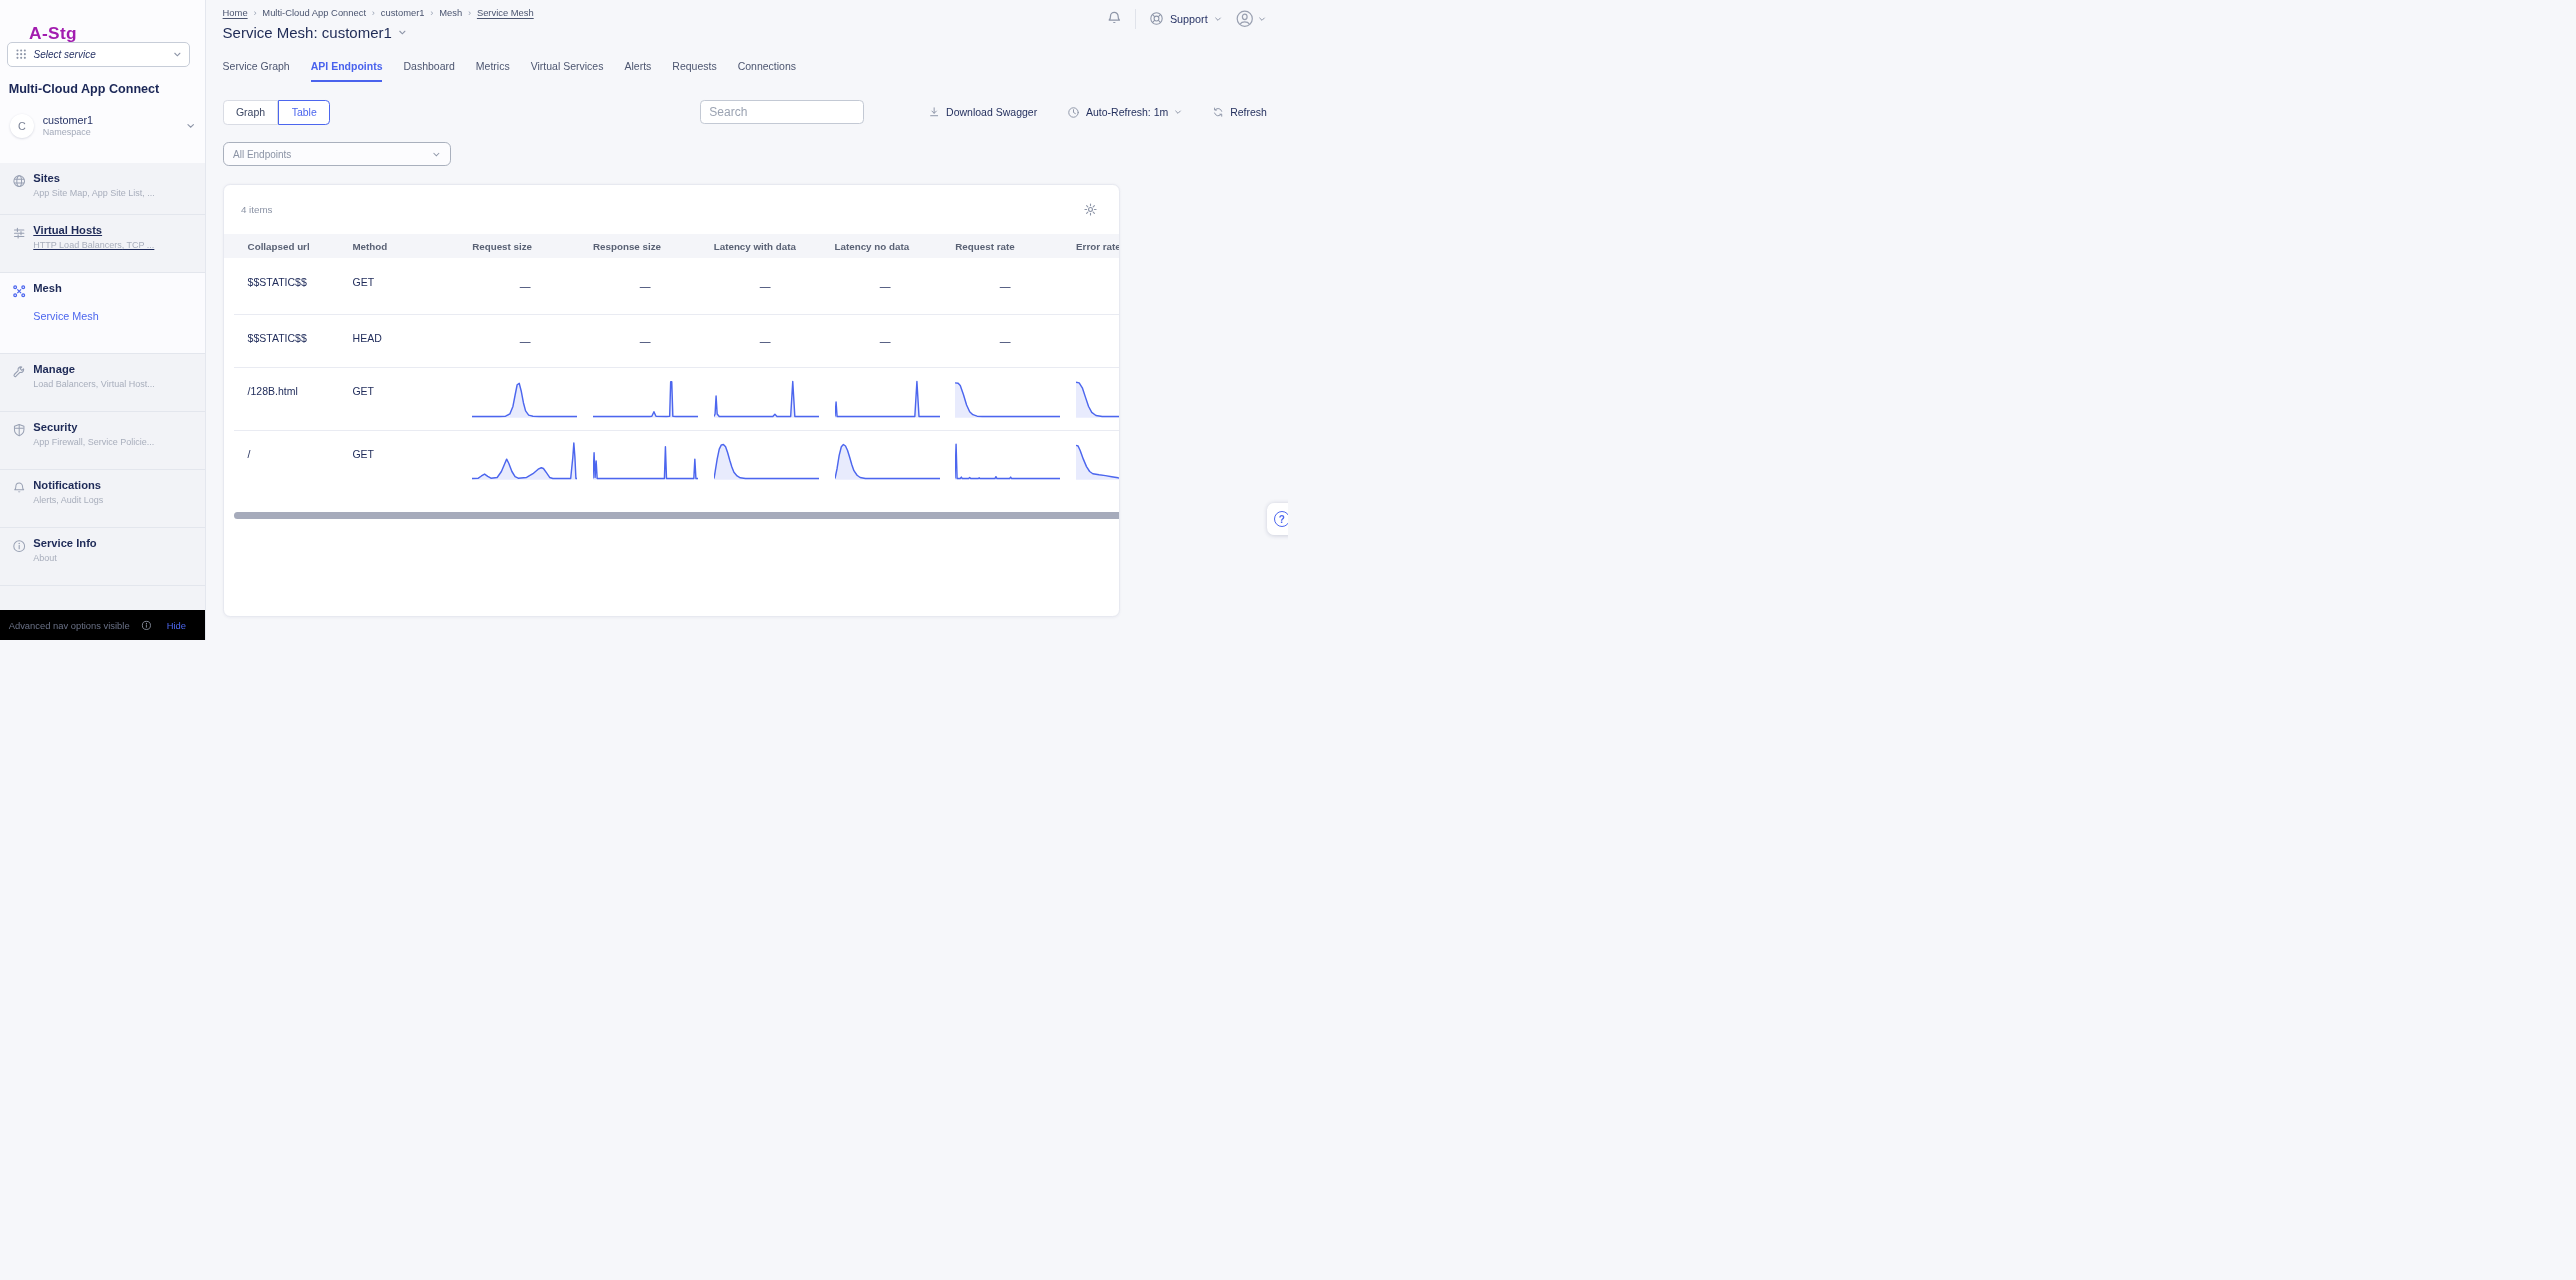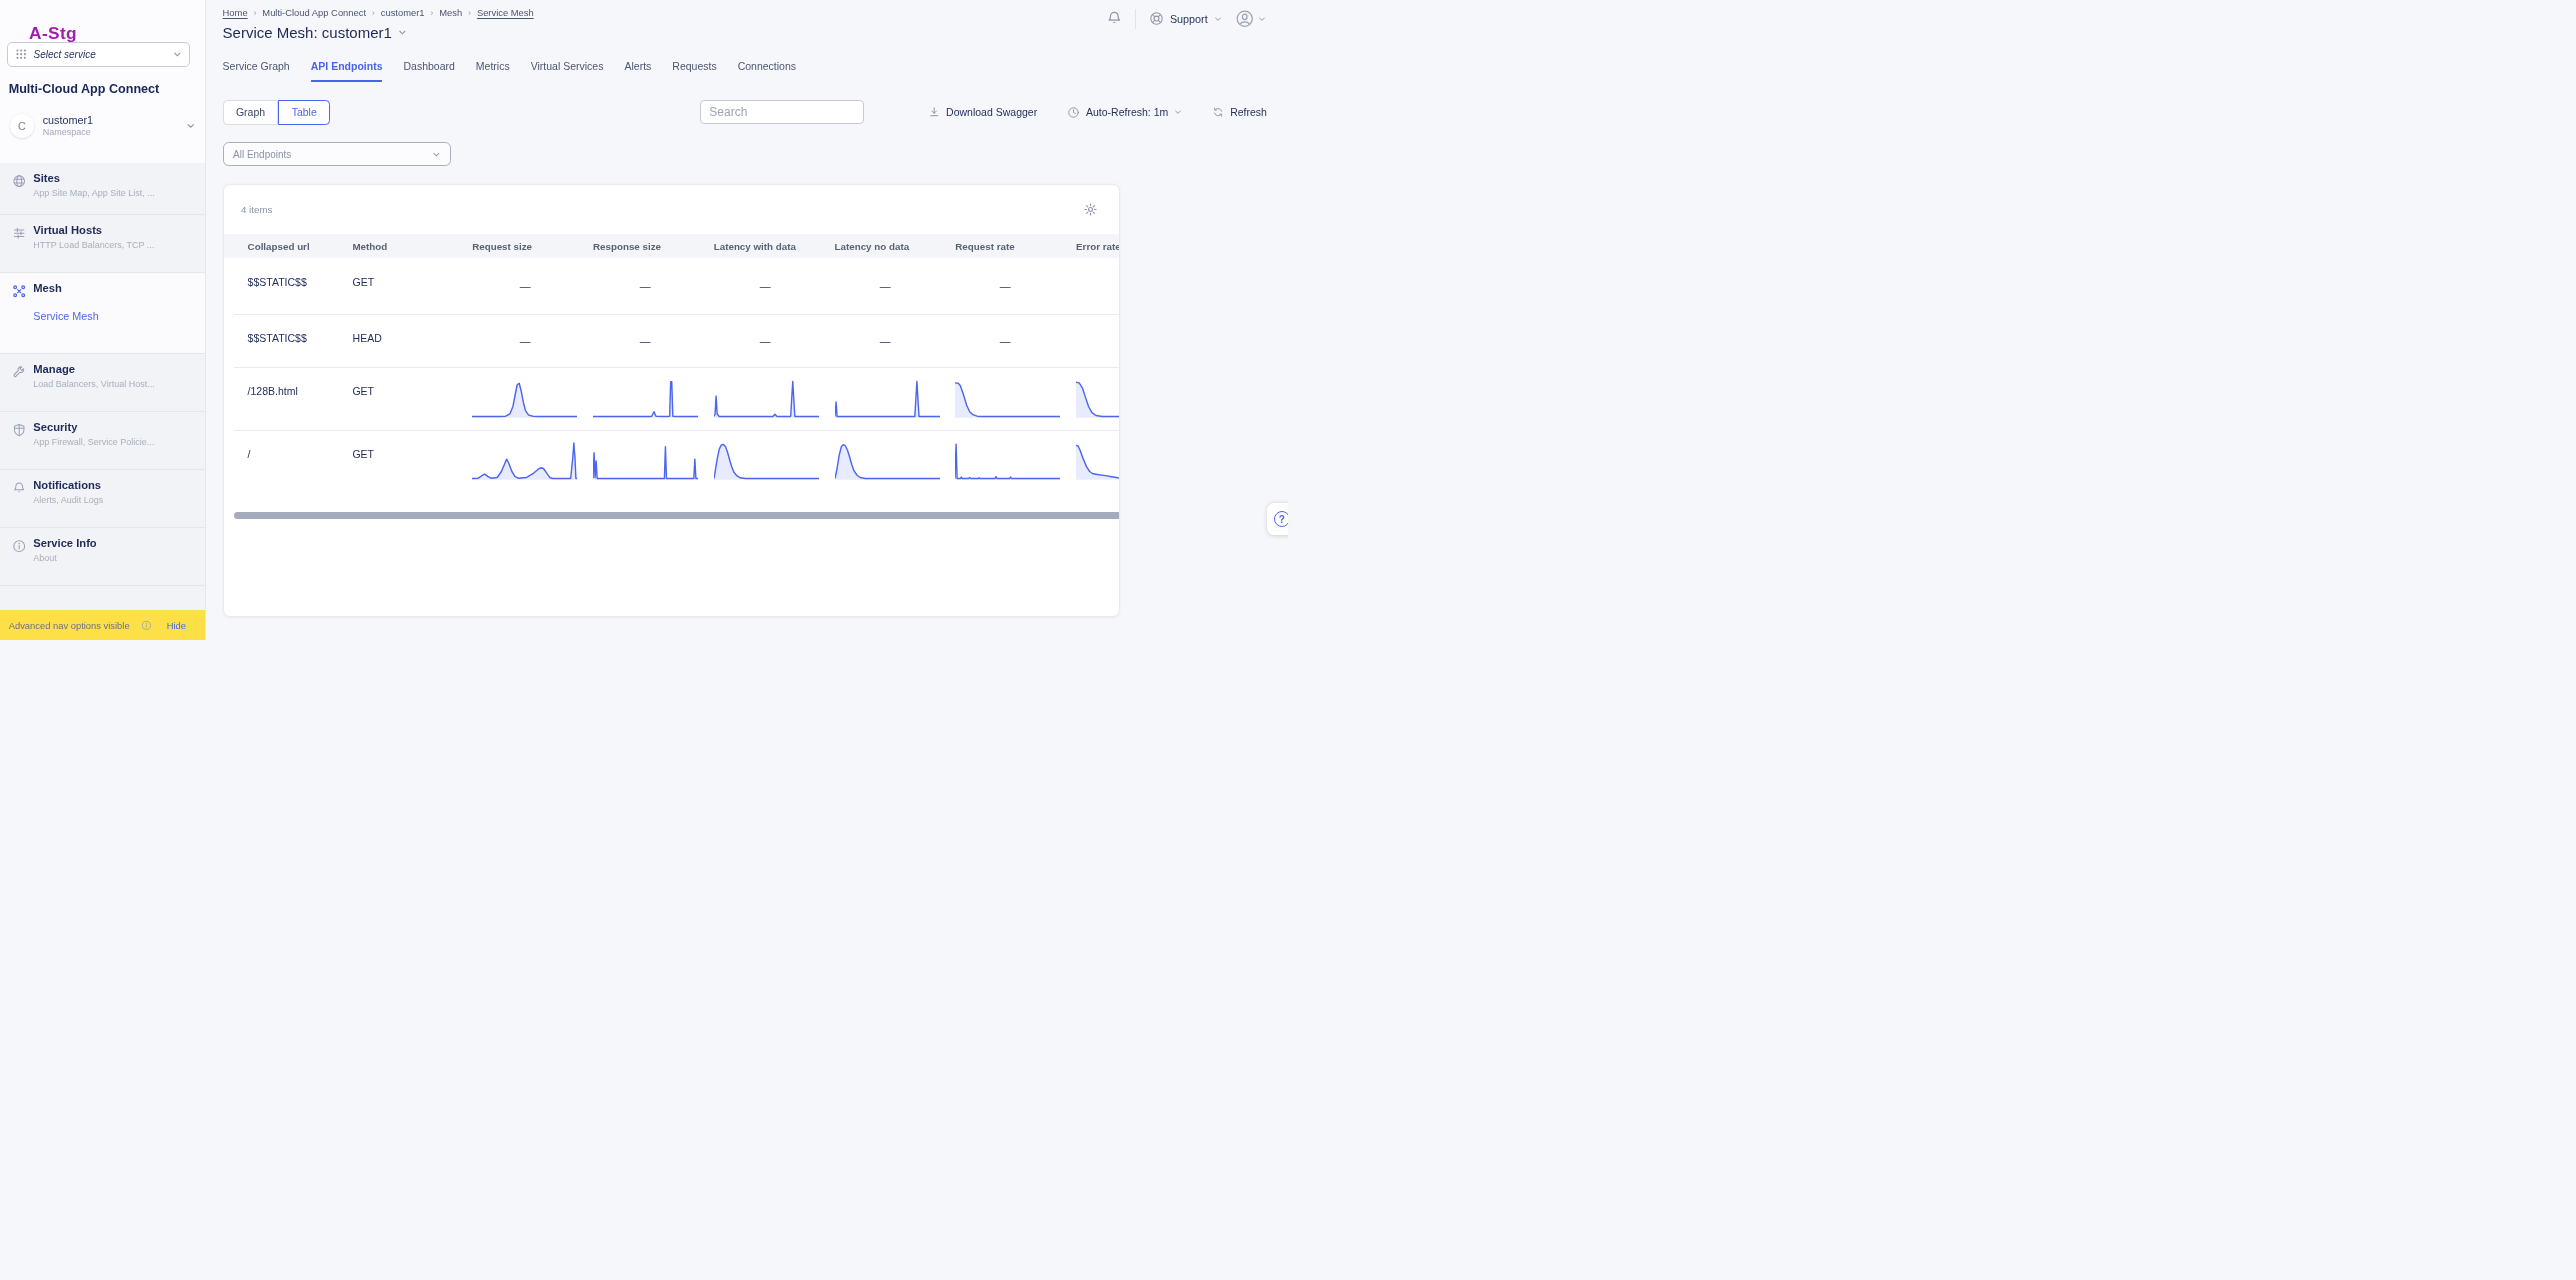--- a/index.html
+++ b/index.html
@@ -18,21 +18,21 @@
   .ns-type { font-size:9px; color:#a3aab9; }
   .ns-info { flex:1; }
   .side-nav { position:absolute; left:0; top:163px; width:100%; }
   .nav-sec { background:#f2f3f7; border-bottom:0.7px solid #e3e6ed; padding:9.4px 11.6px 0 11.6px; position:relative; cursor:pointer; }
   .nav-sec.active { background:#fbfbfe; }
   .nav-sec .icon { position:absolute; left:11.6px; top:10.8px; }
   .nav-title { font-size:11.2px; font-weight:bold; color:#1e2a57; margin-left:21.7px; }
   .nav-sub { font-size:9px; color:#a8aebc; margin-left:21.7px; margin-top:3.6px; white-space:nowrap; overflow:hidden; }
   .nav-link { font-size:10.8px; color:#4c66ee; margin-left:21.7px; margin-top:16px; cursor:pointer; }
   .nav-filler { background:#f2f3f7; height:24.6px; border-bottom:0.7px solid #e3e6ed; }
-  .side-footer { position:absolute; left:0; bottom:0; width:100%; height:30px; background:#fde047; display:flex; align-items:center; padding:0 8.7px; font-size:9.4px; color:#6a7186; gap:11px; }
+  .side-footer { position:absolute; left:0; bottom:0; width:100%; height:30px; background:#000000; display:flex; align-items:center; padding:0 8.7px; font-size:9.4px; color:#6a7186; gap:11px; }
   .side-footer .hide { color:#4c66ee; margin-left:4.3px; cursor:pointer; }
 
   
   .main { position:absolute; left:206px; top:0; width:1082px; height:640px; padding:0 0 0 16.6px; }
   .topbar { position:relative; padding-top:6.5px; }
   .breadcrumb { font-size:9.4px; color:#4b5570; display:flex; gap:5.8px; align-items:center; }
   .breadcrumb .sep { color:#9aa3b5; font-size:9.4px; }
   .breadcrumb .crumb { cursor:pointer; }
   .breadcrumb .underlined { text-decoration:underline; text-underline-offset:2.2px; }
   .page-title { margin-top:6.5px; font-size:15px; font-weight:500; color:#1e2a55; display:flex; align-items:center; gap:5.8px; }
@@ -133,21 +133,21 @@
         <span class="icon">
           <svg width="14.4" height="14.4" viewBox="0 0 20 20" fill="none" stroke="#98a0b3" stroke-width="1.4">
             <circle cx="10" cy="10" r="7.4"></circle>
             <ellipse cx="10" cy="10" rx="3.3" ry="7.4"></ellipse>
             <path d="M3,7.4 h14 M3,12.6 h14"></path>
           </svg>
         </span>
         <div class="nav-title">Sites</div>
         <div class="nav-sub">App Site Map, App Site List, ...</div>
       </div>
-      <div class="nav-sec" style="height: 58px;">
+      <div class="nav-sec" style="height: 58px; text-decoration: underline;">
         <span class="icon">
           <svg width="14.4" height="14.4" viewBox="0 0 20 20" fill="none" stroke="#98a0b3" stroke-width="1.5" stroke-linecap="round">
             <path d="M3.5,5.5 h13 M3.5,10 h13 M3.5,14.5 h13 M7.5,3.3 v4.4 M12.5,7.8 v4.4 M8.5,12.3 v4.4"></path>
           </svg>
         </span>
         <div class="nav-title">Virtual Hosts</div>
         <div class="nav-sub">HTTP Load Balancers, TCP ...</div>
       </div>
       <div class="nav-sec active" style="height: 81px;">
         <span class="icon">

